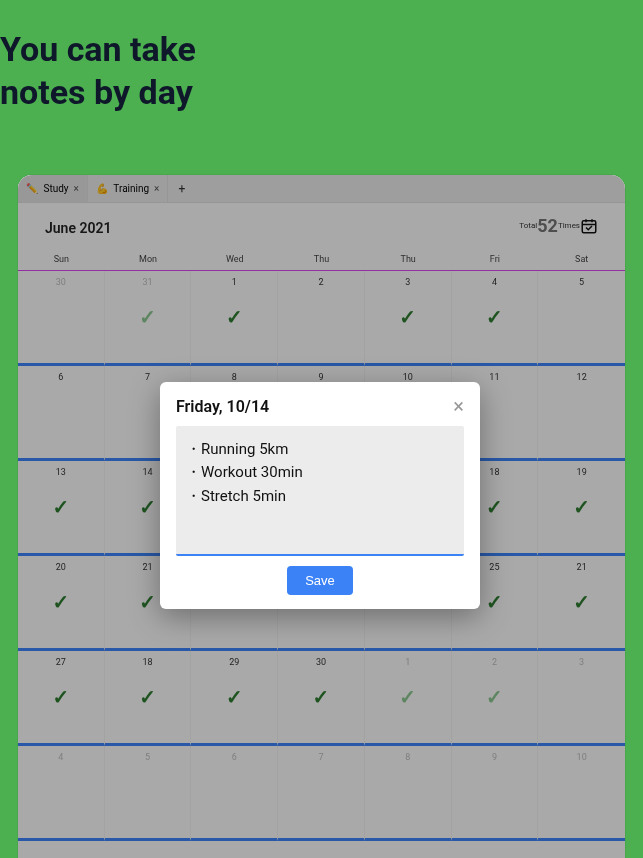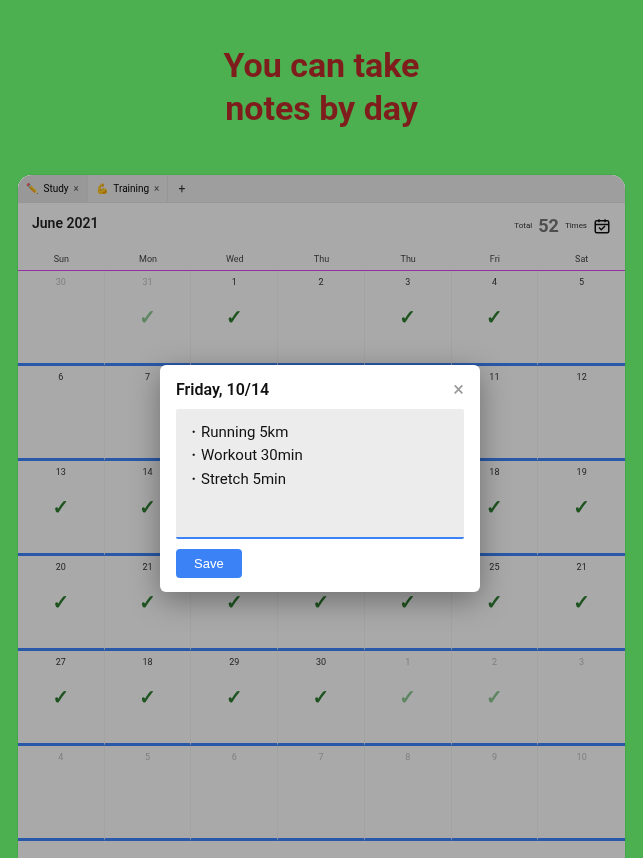--- a/index.html
+++ b/index.html
@@ -5,26 +5,25 @@
   * { box-sizing: border-box; margin: 0; padding: 0; }
   body {
     width: 643px;
     height: 858px;
     background: #4CAF50;
     font-family: -apple-system, BlinkMacSystemFont, "Segoe UI", Roboto, sans-serif;
     overflow: hidden;
     position: relative;
   }
   .headline {
-    text-align: center;
-    color: #7f1d1d;
+    color: #0f172a;
     font-size: 34px;
     font-weight: 700;
     line-height: 1.25;
-    padding-top: 44px;
+    padding-top: 28px;
     padding-bottom: 30px;
   }
   .device {
     position: absolute;
     left: 18px;
     right: 18px;
     top: 175px;
     bottom: 0;
     background: #fafafa;
     border-radius: 14px 14px 0 0;
@@ -45,26 +44,26 @@
     gap: 5px;
     padding: 0 8px;
     height: 100%;
     border-right: 1px solid #ddd;
   }
   .tab.active { background: #e0e0e0; }
   .tab .close { color: #555; font-size: 10px; }
   .tab-add { padding: 0 10px; font-size: 12px; color: #333; }
   .header {
     display: flex;
-    align-items: flex-start;
+    align-items: flex-end;
     justify-content: space-between;
-    padding: 12px 14px;
+    padding: 12px 27px;
   }
   .month-label { font-size: 14px; font-weight: 600; color: #222; }
-  .header-right { display: flex; align-items: center; gap: 6px; }
+  .header-right { display: flex; align-items: center; }
   .total-label { font-size: 8px; color: #333; }
   .total-count { font-size: 18px; font-weight: 700; color: #737373; }
   .total-unit { font-size: 8px; color: #333; }
   .cal-icon svg { display: block; }
   .dow-row, .week-row {
     display: grid;
     grid-template-columns: repeat(7, 1fr);
   }
   .dow-row { border-bottom: 1px solid #d946ef; }
   .dow {
@@ -100,21 +99,21 @@
 
   .dimmer {
     position: absolute;
     inset: 0;
     background: rgba(0,0,0,0.32);
   }
 
   .modal {
     position: absolute;
     left: 160px;
-    top: 365px;
+    top: 382px;
     width: 320px;
     background: #fff;
     border-radius: 6px;
     box-shadow: 0 8px 30px rgba(0,0,0,0.35);
     padding: 14px 16px 14px 16px;
   }
   .modal-head {
     display: flex;
     justify-content: space-between;
     align-items: center;
@@ -128,21 +127,21 @@
     padding: 12px 10px 40px 10px;
     font-size: 15px;
     color: #111;
     line-height: 1.55;
     border-bottom: 2px solid #3b82f6;
     min-height: 130px;
     white-space: pre-line;
   }
   .modal-foot {
     display: flex;
-    justify-content: flex-start;
+    justify-content: center;
     margin-top: 10px;
   }
   .save-btn {
     background: #3b82f6;
     color: #fff;
     border: none;
     border-radius: 4px;
     padding: 7px 18px;
     font-size: 13px;
     cursor: pointer;

